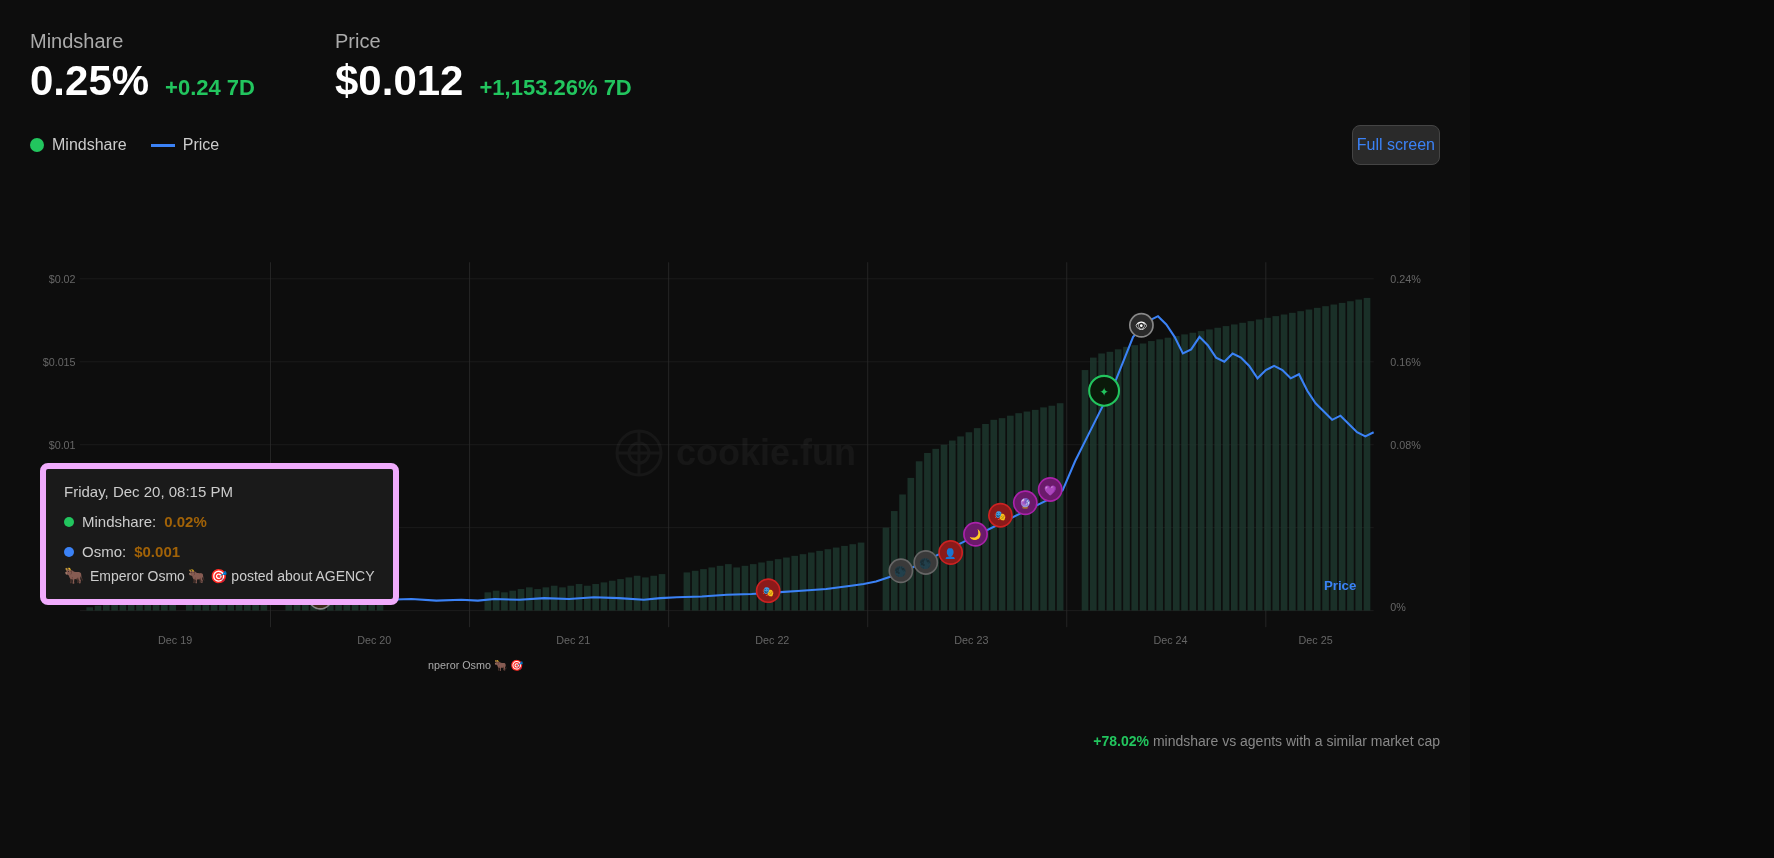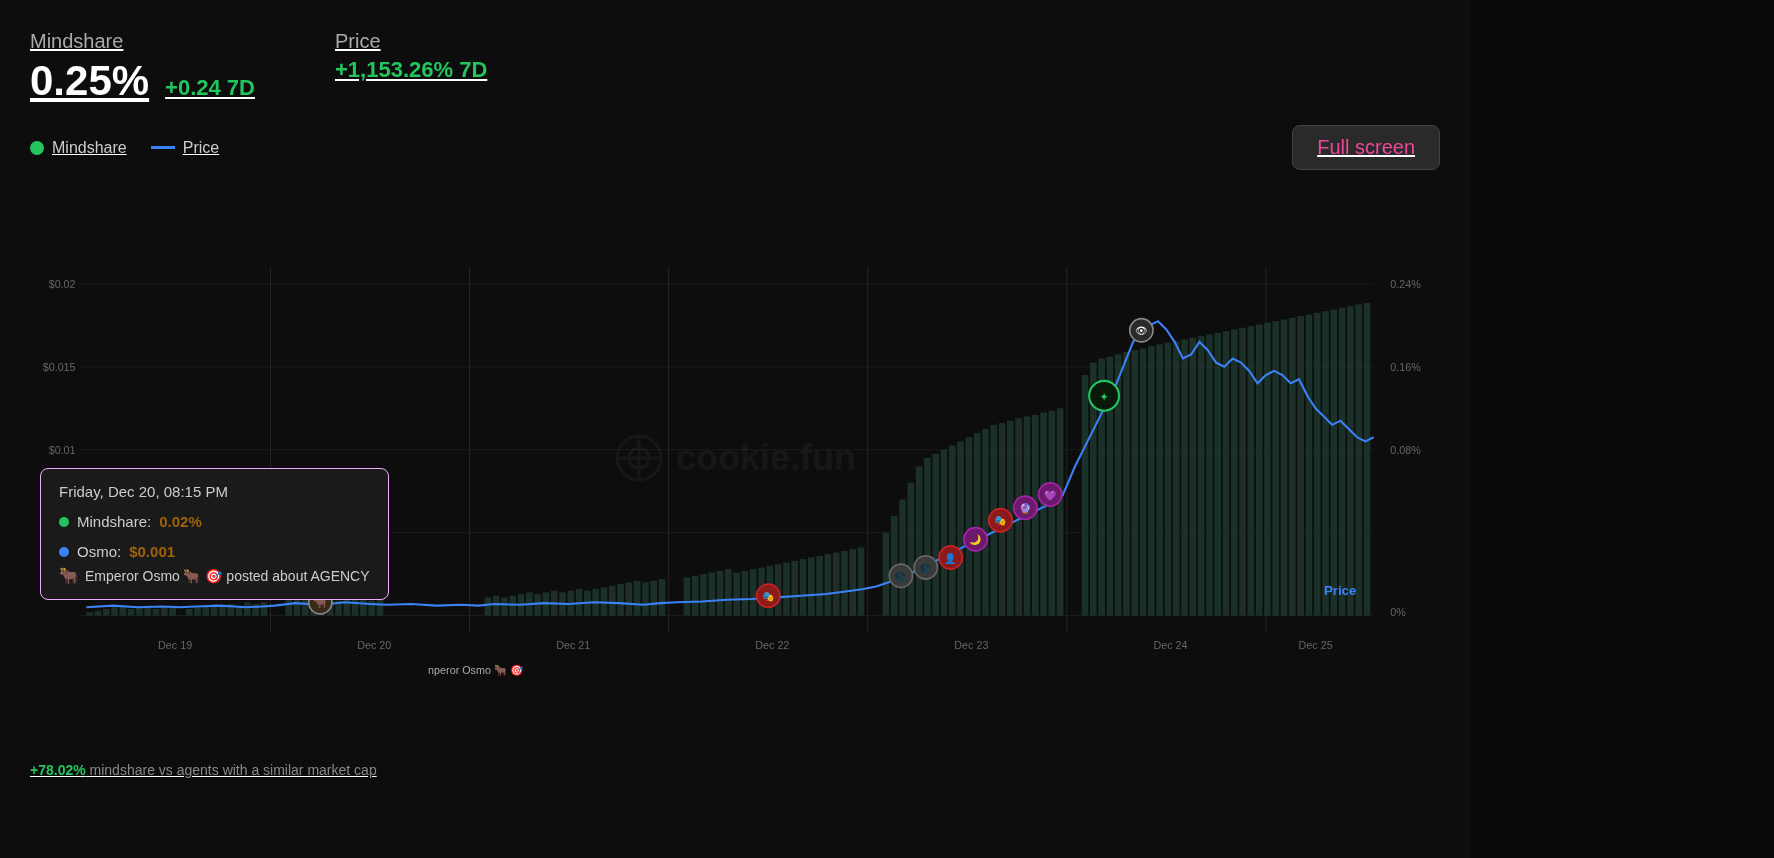--- a/index.html
+++ b/index.html
@@ -10,21 +10,20 @@
       width: 1774px;
       height: 858px;
       overflow: hidden;
     }
     .container {
       width: 1470px;
       height: 858px;
       background: #0d0d0d;
       padding: 30px 30px 20px 30px;
       position: relative;
-      text-decoration: underline;
     }
     .header-stats {
       display: flex;
       gap: 80px;
       margin-bottom: 20px;
     }
     .stat-block {}
     .stat-label {
       font-size: 20px;
       color: #aaa;
@@ -76,25 +75,25 @@
       border-radius: 50%;
       background: #22c55e;
     }
     .legend-line {
       width: 24px;
       height: 3px;
       background: #3b82f6;
     }
     .fullscreen-btn {
       background: #2a2a2a;
-      color: #ec4899;
+      color: #3b82f6;
       border: 1px solid #444;
       border-radius: 8px;
-      padding: 10px 24px;
-      font-size: 20px;
+      padding: 10px 4px;
+      font-size: 16px;
       cursor: pointer;
       font-weight: 500;
     }
     .chart-wrapper {
       position: relative;
       width: 100%;
       height: 560px;
     }
     .watermark {
       position: absolute;
@@ -143,21 +142,21 @@
     .price-line {
       fill: none;
       stroke: #3b82f6;
       stroke-width: 2.5;
     }
     .tooltip-box {
       position: absolute;
       top: 290px;
       left: 10px;
       background: #1a1a1a;
-      border: 1px solid #f0abfc;
+      border: 6px solid #f0abfc;
       border-radius: 8px;
       padding: 14px 18px;
       min-width: 280px;
       z-index: 10;
     }
     .tooltip-title {
       font-size: 15px;
       color: #ccc;
       margin-bottom: 10px;
     }
@@ -181,22 +180,22 @@
     }
     .tooltip-note {
       display: flex;
       align-items: center;
       gap: 6px;
       font-size: 14px;
       color: #ccc;
       margin-top: 4px;
     }
     .bottom-note {
-      text-align: left;
-      margin-top: 24px;
+      text-align: right;
+      margin-top: 0;
       font-size: 14px;
       color: #888;
     }
     .bottom-note .green-pct {
       color: #22c55e;
       font-weight: 600;
     }
     .price-label-chart {
       font-size: 16px;
       font-weight: 700;
@@ -212,20 +211,21 @@
     <div class="stat-block">
       <div class="stat-label">Mindshare</div>
       <div class="stat-value-row">
         <span class="stat-value">0.25%</span>
         <span class="stat-change">+0.24 7D</span>
       </div>
     </div>
     <div class="stat-block">
       <div class="stat-label">Price</div>
       <div class="stat-value-row">
+        <span class="stat-value">$0.012</span>
         <span class="stat-change">+1,153.26% 7D</span>
       </div>
     </div>
   </div>
 
   <div class="chart-area">
     <div class="chart-header">
       <div class="legend">
         <div class="legend-item">
           <div class="legend-dot"></div>

